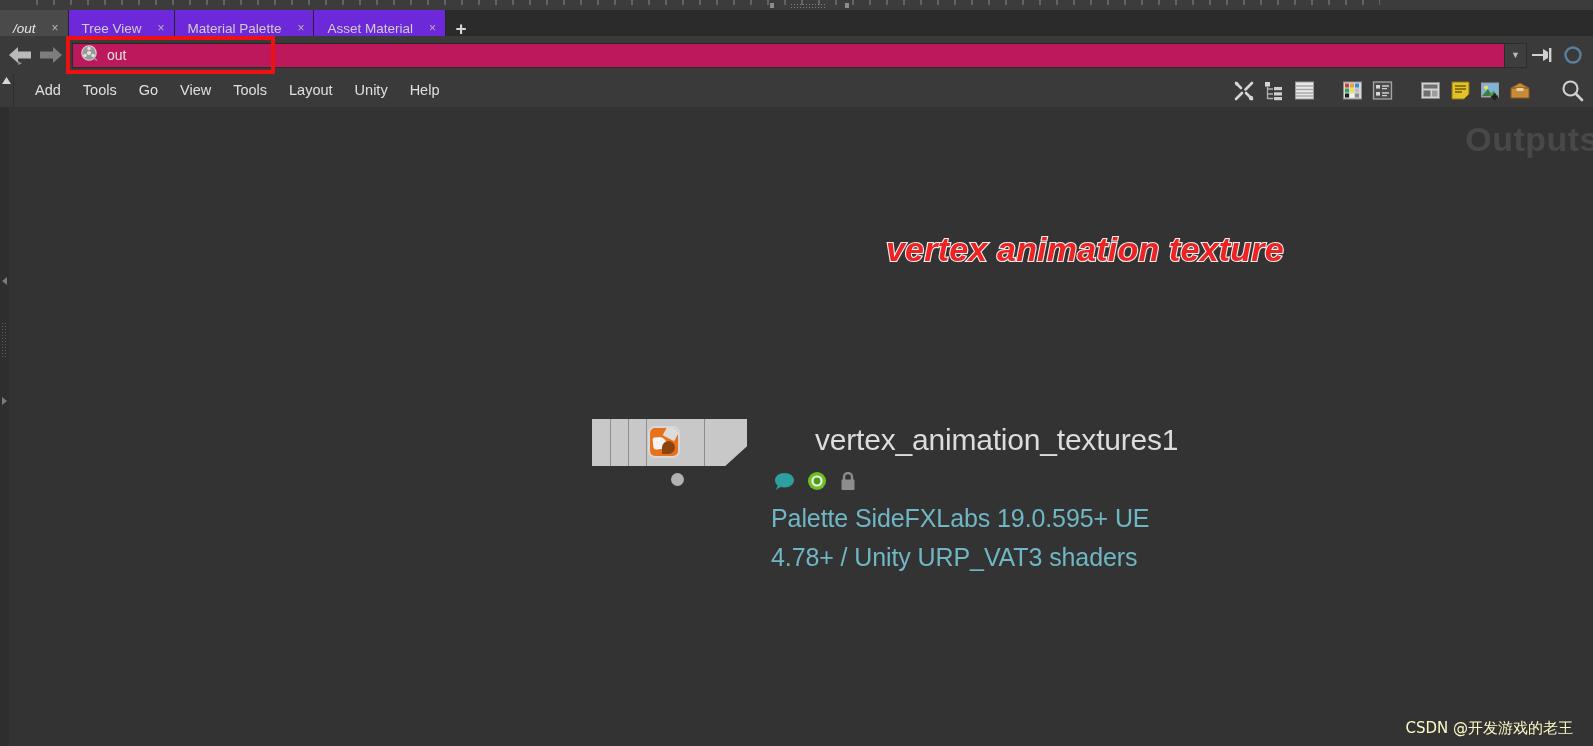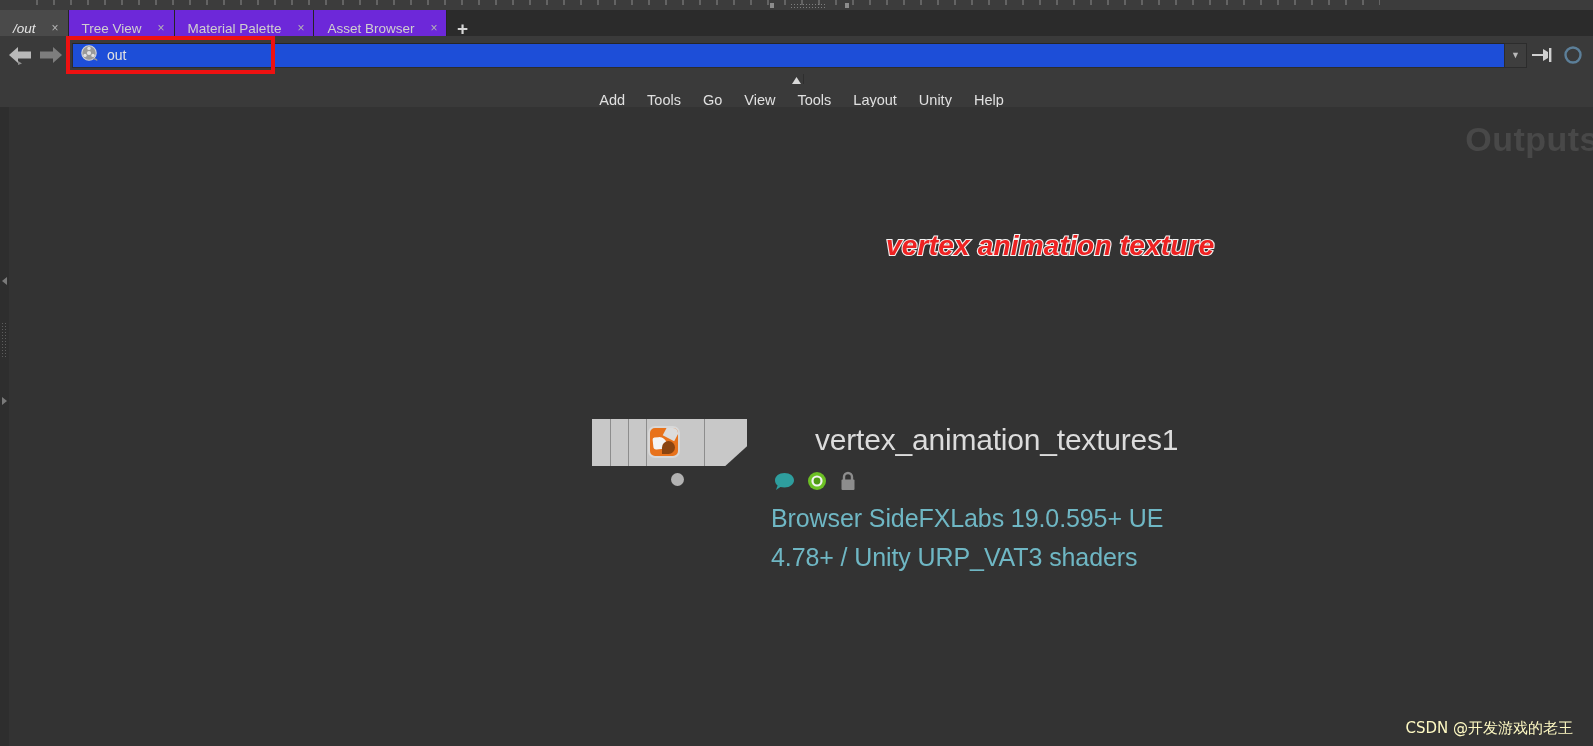--- a/index.html
+++ b/index.html
@@ -124,21 +124,21 @@
     position: relative;
     flex: 1;
     height: 25px;
     margin-left: 6px;
     display: flex;
     align-items: center;
   }
   .path-field {
     flex: 1;
     height: 25px;
-    background: #1d4ed8;
+    background: #be185d;
     border: 1px solid #2c2c2c;
     border-top-color: #262626;
     box-sizing: border-box;
     display: flex;
     align-items: center;
     padding-left: 7px;
     gap: 8px;
     color: #e2e2e2;
     font-size: 14px;
   }
@@ -167,21 +167,20 @@
 
   
   .menubar {
     position: absolute;
     left: 0; top: 74px;
     width: 1593px; height: 33px;
     background: #3a3a3a;
     border-bottom: 1px solid #2c2c2c;
     display: flex;
     align-items: center;
-    flex-direction: column;
   }
   .menu-scroll {
     width: 14px; height: 33px;
     background: #3a3a3a;
     border-right: 1px solid #2e2e2e;
     display: flex; align-items: flex-start; justify-content: center;
     padding-top: 3px;
     box-sizing: border-box;
   }
   .menu-items {
@@ -260,21 +259,21 @@
     color: #484848;
     font-size: 34px;
     font-weight: bold;
     letter-spacing: .5px;
     white-space: nowrap;
   }
 
   .headline {
     position: absolute;
     left: 877px; top: 123px;
-    font-size: 28px;
+    font-size: 34px;
     font-weight: bold;
     font-style: italic;
     color: #ee2222;
     white-space: nowrap;
     letter-spacing: .2px;
     -webkit-text-stroke: 2.2px #f2f2f2;
     paint-order: stroke fill;
   }
 
   
@@ -401,21 +400,21 @@
     </div>
     <div class="tab">
       <span>Tree View</span>
       <span class="tab-close">×</span>
     </div>
     <div class="tab">
       <span>Material Palette</span>
       <span class="tab-close">×</span>
     </div>
     <div class="tab">
-      <span>Asset Browser</span>
+      <span>Asset Material</span>
       <span class="tab-close">×</span>
     </div>
     <div class="tab-add">+</div>
     <div class="tabstrip-filler"></div>
   </div>
 
   <div class="pathbar">
     <div class="nav-arrow">
       <svg width="25" height="19" viewBox="0 0 25 19" aria-hidden="true">
         <path d="M1 9 L10 1 L10 5.5 L23 5.5 L23 12.5 L10 12.5 L10 17 Z" fill="#b9b9b9"></path>
@@ -619,20 +618,20 @@
           </svg>
         </span>
         <span>
           <svg width="18" height="20" viewBox="0 0 18 20" aria-hidden="true">
             <path d="M5 9 V6 A4 4 0 0 1 13 6 V9" fill="none" stroke="#8d8d8d" stroke-width="2.4"></path>
             <rect x="2.5" y="8.5" width="13" height="10.5" rx="1" fill="#8d8d8d"></rect>
           </svg>
         </span>
       </div>
 
-      <div class="node-comment"><span>Browser SideFXLabs 19.0.595+ UE</span>
+      <div class="node-comment"><span>Palette SideFXLabs 19.0.595+ UE</span>
 <span>4.78+ / Unity URP_VAT3 shaders</span></div>
     </div>
 
     <div class="watermark-csdn">CSDN @开发游戏的老王</div>
   </div>
 
 </div>
 
 </body></html>

